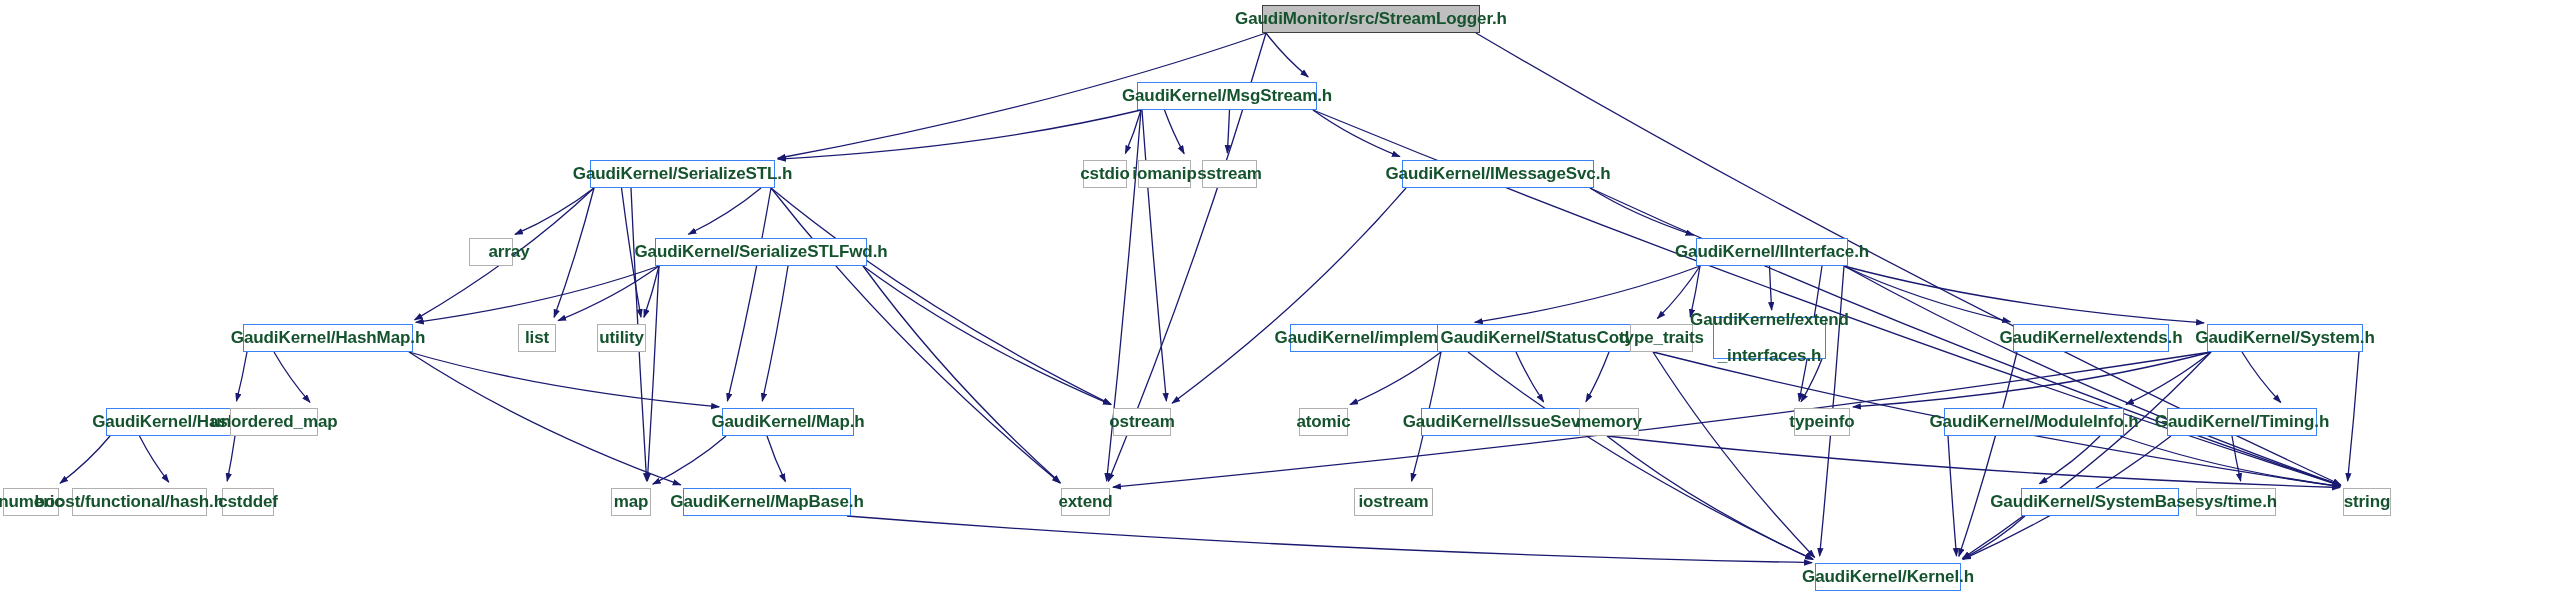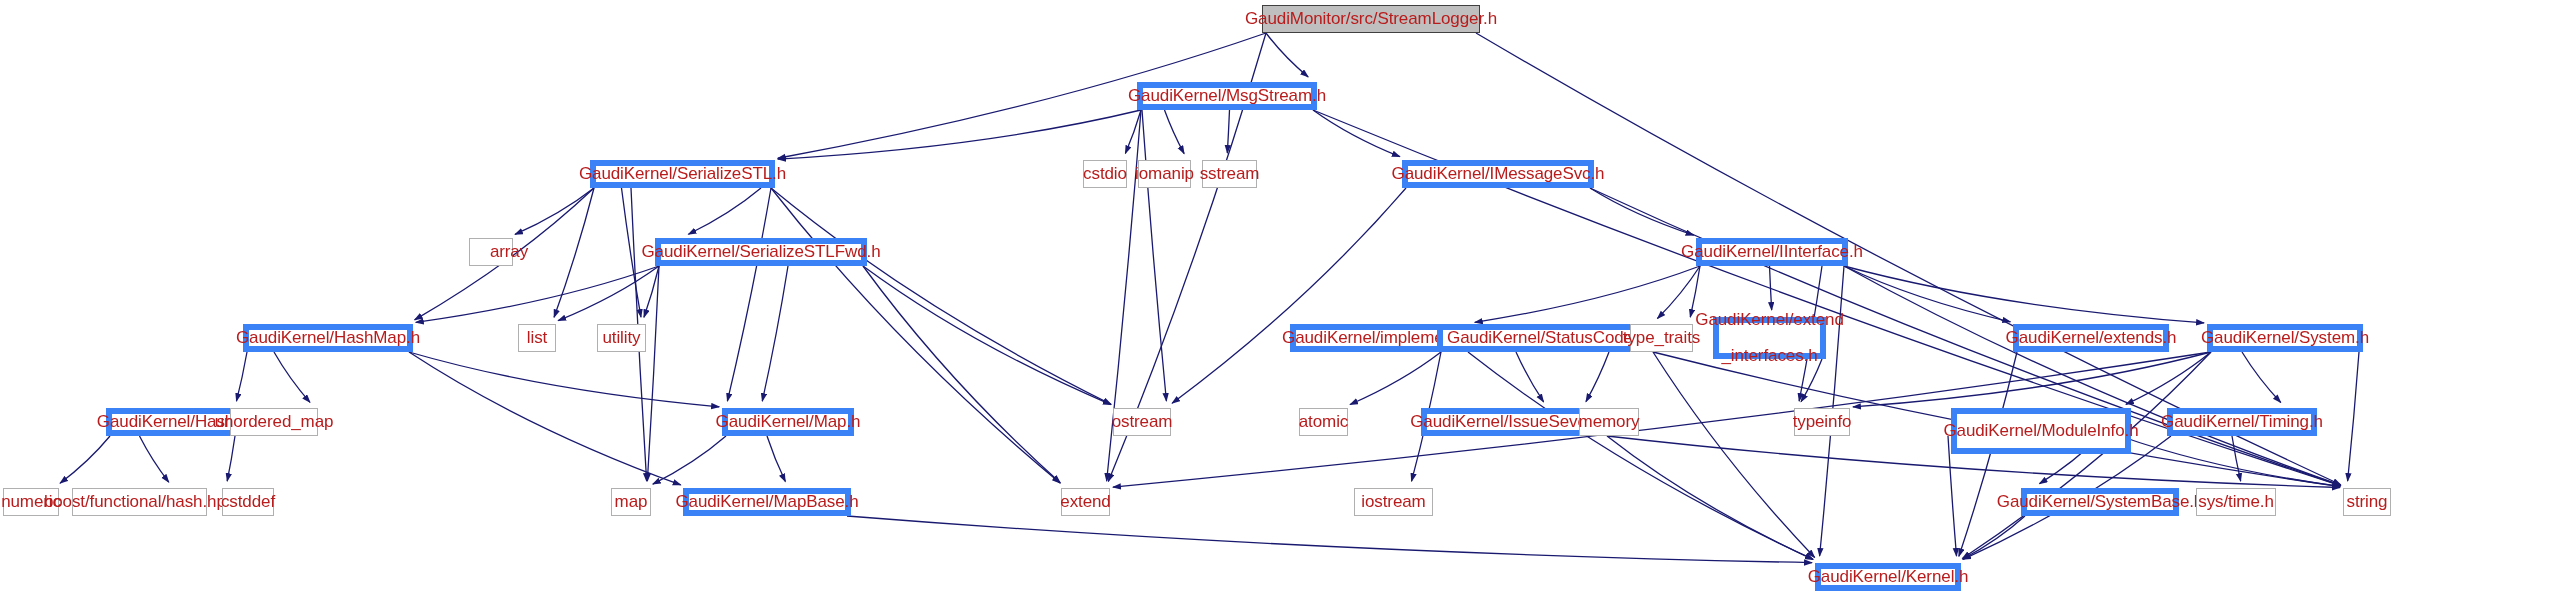--- a/index.html
+++ b/index.html
@@ -1,23 +1,23 @@
 <!DOCTYPE html>
 <html><head>
 <meta charset="utf-8">
 <style>
   html,body{margin:0;padding:0;background:#ffffff;}
   #graph{position:relative;width:2573px;height:597px;background:#ffffff;
          font-family:"Liberation Sans","DejaVu Sans",sans-serif;overflow:hidden;}
   #edges{position:absolute;left:0;top:0;width:2573px;height:597px;pointer-events:none;}
   .node{position:absolute;box-sizing:border-box;display:flex;align-items:center;
         justify-content:center;white-space:nowrap;background:#ffffff;
-        border:1px solid #b0b0b0;color:#b91c1c;font-size:17px;height:28px;
-        letter-spacing:-0.1px;}
-  .node.internal{border:6px solid #3b82f6;}
+        border:1px solid #b0b0b0;color:#14532d;font-size:17px;height:28px;
+        letter-spacing:-0.1px;font-weight:bold;}
+  .node.internal{border:1px solid #3b82f6;}
   .node.root{background:#bfbfbf;border:1px solid #404040;}
   .node.two-line{height:42px;line-height:1.05;white-space:normal;text-align:center;
                  padding:0 4px;font-size:17px;}
 </style>
 </head>
 <body>
 
 <div id="graph">
   <svg id="edges" viewBox="0 0 2573 597" xmlns="http://www.w3.org/2000/svg">
     <defs>
@@ -178,21 +178,21 @@
       </div>
       <div class="node internal" style="left: 1421px; top: 408px; width: 190px; height: 28px;">
         <span>GaudiKernel/IssueSeverity.h</span>
       </div>
       <div class="node " style="left: 1579px; top: 408px; width: 60px; height: 28px;">
         <span>memory</span>
       </div>
       <div class="node " style="left: 1794px; top: 408px; width: 56px; height: 28px;">
         <span>typeinfo</span>
       </div>
-      <div class="node internal" style="left: 1944px; top: 408px; width: 180px; height: 46px; margin-left: 7px;">
+      <div class="node internal" style="left: 1944px; top: 408px; width: 180px; height: 28px;">
         <span>GaudiKernel/ModuleInfo.h</span>
       </div>
       <div class="node internal" style="left: 2167px; top: 408px; width: 150px; height: 28px;">
         <span>GaudiKernel/Timing.h</span>
       </div>
       <div class="node " style="left: 3px; top: 488px; width: 56px; height: 28px;">
         <span>numeric</span>
       </div>
       <div class="node " style="left: 72px; top: 488px; width: 135px; height: 28px;">
         <span>boost/functional/hash.hpp</span>

